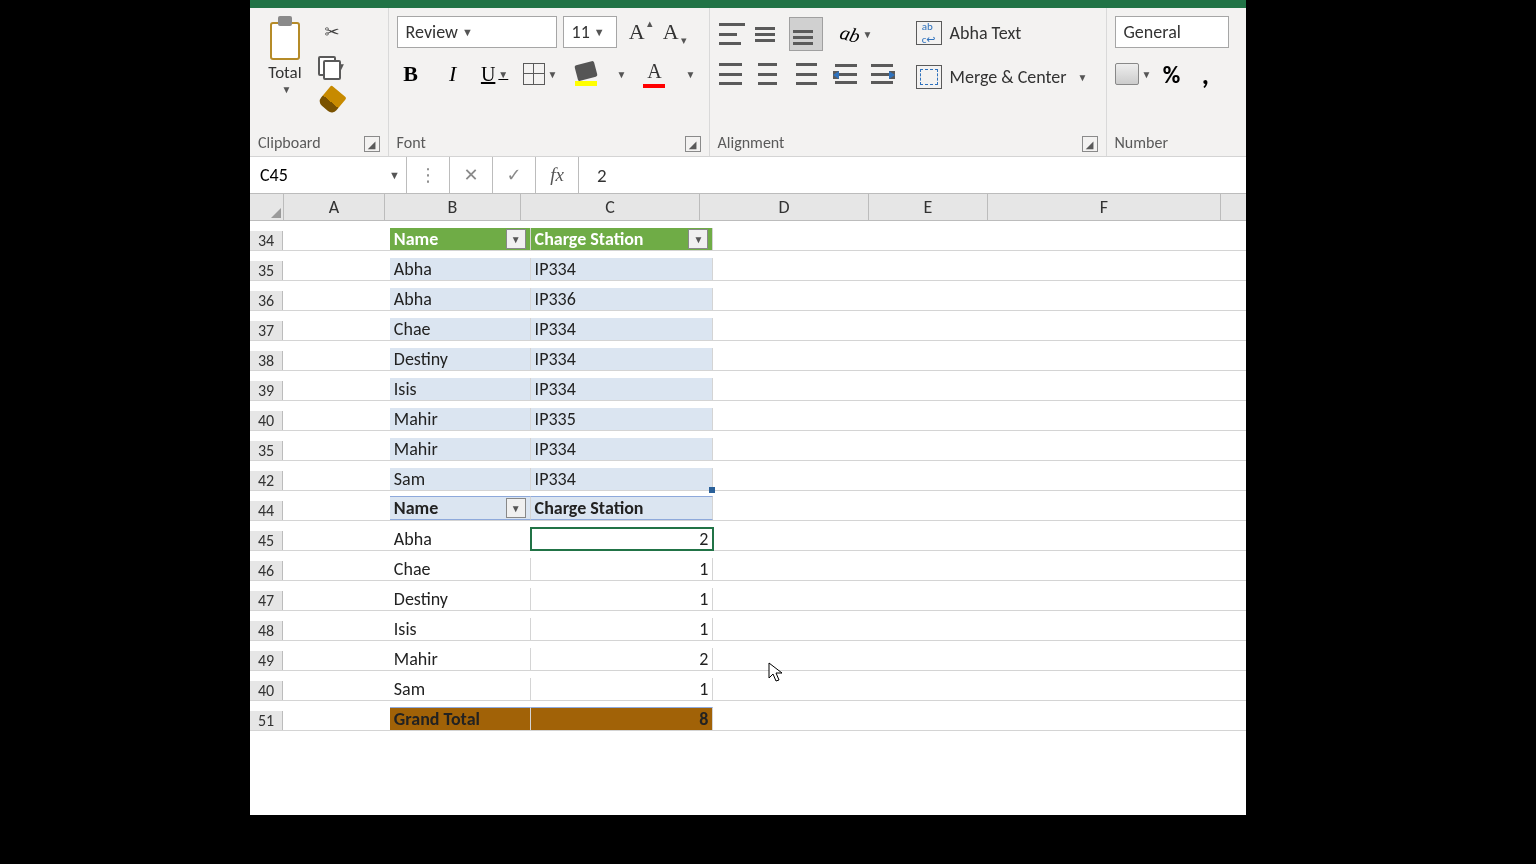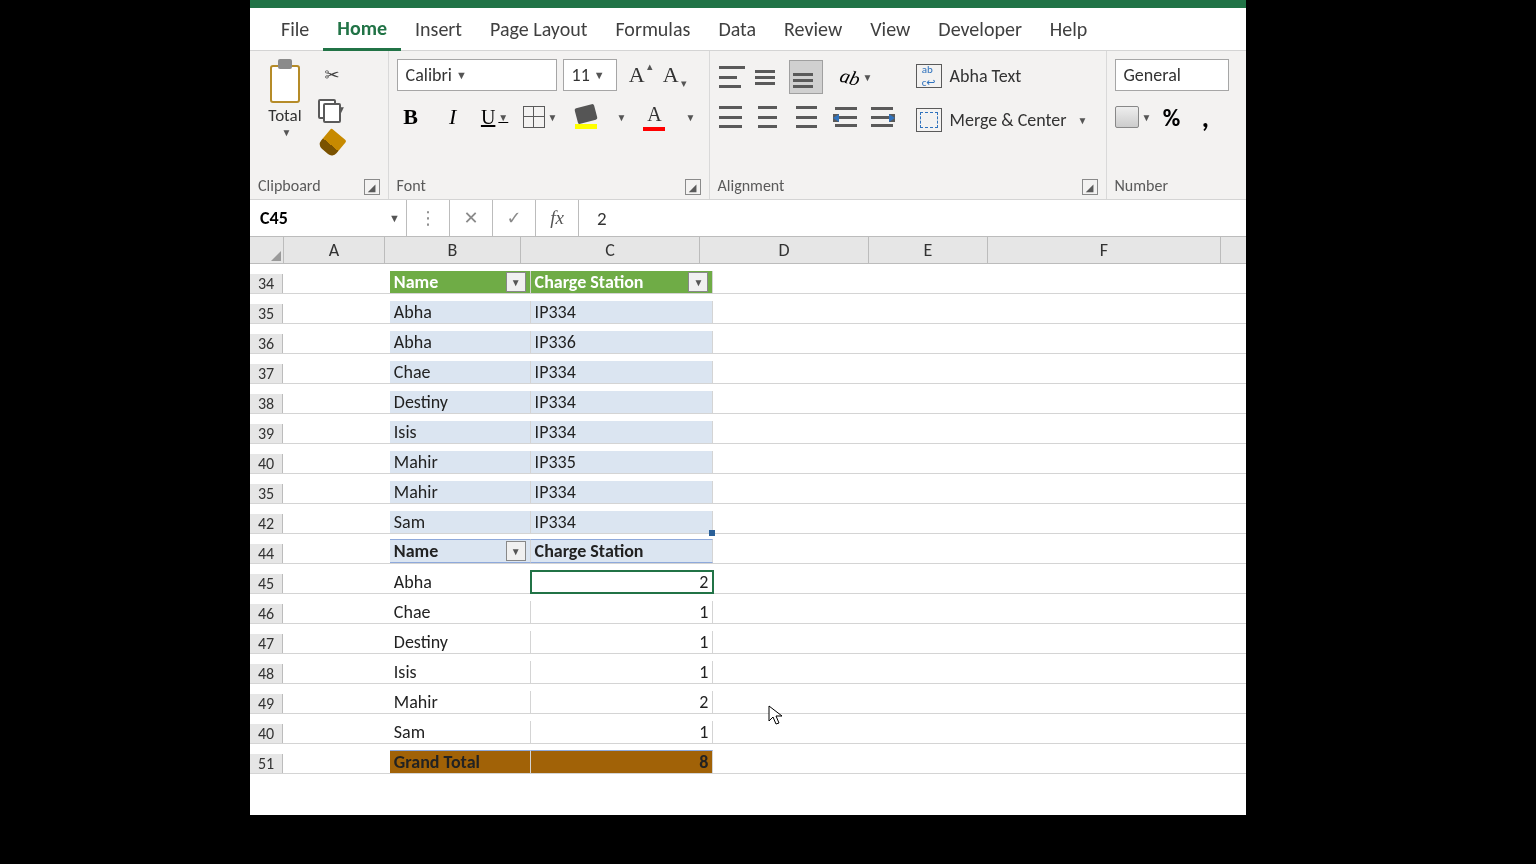--- a/index.html
+++ b/index.html
@@ -289,21 +289,20 @@
     border-bottom: 1px solid #bcbcbc;
     align-items: stretch;
   }
   .namebox {
     width: 140px;
     display:flex; align-items:center;
     border-right: 1px solid #bcbcbc;
     padding: 0 6px 0 10px;
     font-size: 18px;
     justify-content: space-between;
-    font-weight: bold;
   }
   .fb-btn {
     width: 42px; display:flex; align-items:center; justify-content:center;
     border-right: 1px solid #bcbcbc;
     color: #8a8a8a; font-size: 18px;
   }
   .fx { font-style: italic; font-family: "Times New Roman"; color:#555; font-size: 19px;}
   .fb-input {
     flex: 1; display:flex; align-items:center; padding-left: 18px;
     font-size: 19px; color:#333;
@@ -408,32 +407,20 @@
     pointer-events:none;
   }
   .cursor svg { display:block; }
 </style>
 </head>
 <body>
 
 <div class="app-wrap">
   <div class="titlebar"></div>
 
-  <div class="tabs">
-    <div class="tab">File</div>
-    <div class="tab active">Home</div>
-    <div class="tab">Insert</div>
-    <div class="tab">Page Layout</div>
-    <div class="tab">Formulas</div>
-    <div class="tab">Data</div>
-    <div class="tab">Review</div>
-    <div class="tab">View</div>
-    <div class="tab">Developer</div>
-    <div class="tab">Help</div>
-  </div>
 
   <div class="ribbon">
 
     <div class="group" style="width:128px">
       <div class="controls clipboard-controls">
         <div class="paste-btn">
           <div class="paste-icon">
             <div class="board"></div>
               <div class="clip"></div>
           </div>
@@ -453,21 +440,21 @@
             </div>
         </div>
       </div>
       <div class="group-label"><span>Clipboard</span><span class="launcher">◢</span></div>
     </div>
 
     <div class="group" style="width:320px">
       <div class="controls font-controls">
         <div class="font-row">
           <div class="combo font-name">
-              <span>Calibri</span>
+              <span>Review</span>
               <span class="caret">▼</span>
             </div>
           <div class="combo font-size">
               <span>11</span>
               <span class="caret">▼</span>
             </div>
           <div class="Aup">A</div>
           <div class="Adown">A</div>
         </div>
         <div class="font-row" style="gap:14px">

